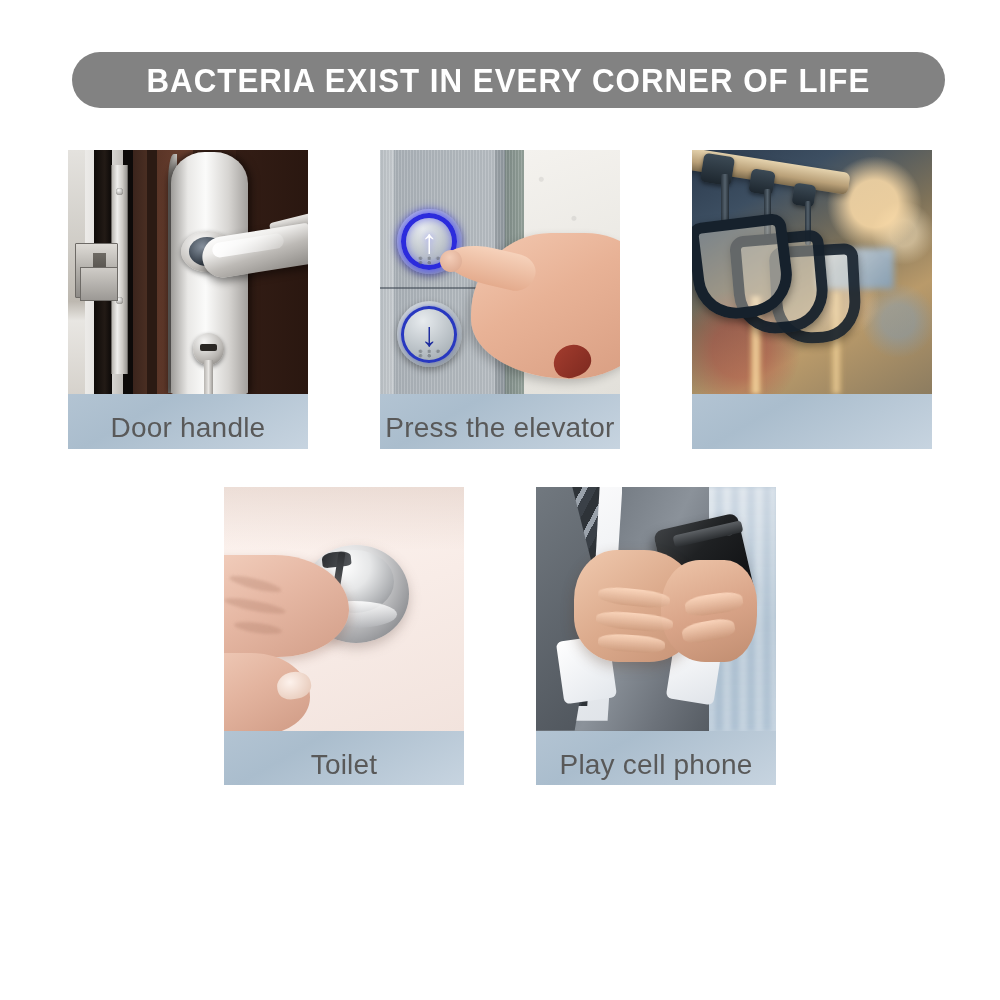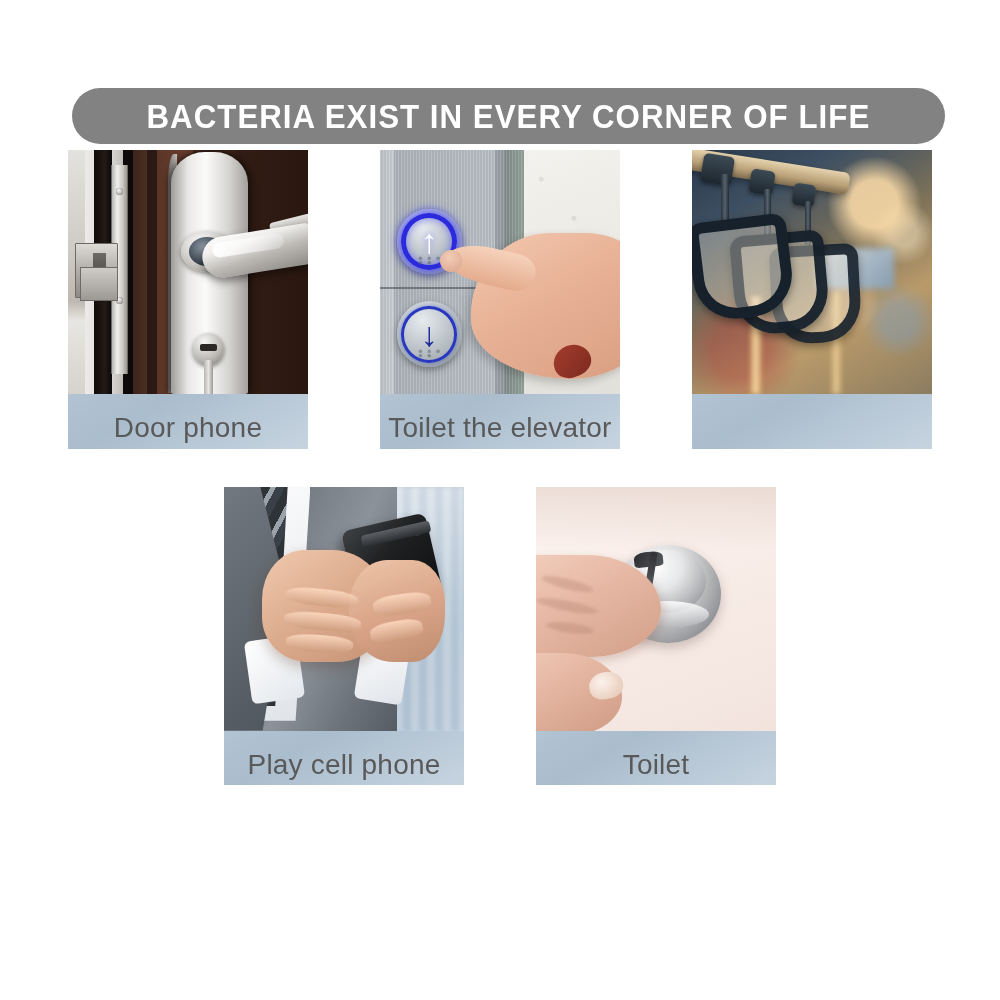--- a/index.html
+++ b/index.html
@@ -16,21 +16,20 @@
     position: relative;
   }
 
   
   .banner-wrap {
     position: absolute;
     left: 72px;
     top: 52px;
     width: 873px;
     height: 56px;
-    margin-top: 36px;
   }
   .banner {
     width: 100%;
     height: 100%;
     background: #828282;
     border-radius: 28px;
     display: flex;
     align-items: center;
     justify-content: center;
     box-sizing: border-box;
@@ -588,21 +587,21 @@
           <div class="backplate"></div>
           <div class="rose"></div>
           <div class="rose-in"></div>
           <div class="lever-tail"></div>
           <div class="lever"></div>
           <div class="lever-shine"></div>
           <div class="keyhole"></div>
           <div class="keyshaft"></div>
         </div>
       </div>
-      <div class="caption">Door phone</div>
+      <div class="caption">Door handle</div>
     </div>
 
     <div class="cell">
       <div class="thumb">
         <div class="scene elev">
           <div class="panel-texture"></div>
           <div class="wall"></div>
           <div class="seam"></div>
           <div class="btn btn-up">
             <div class="btn-ring"></div>
@@ -613,21 +612,21 @@
             <div class="btn-ring"></div>
             <div class="arrow">↓</div>
             <div class="braille"></div>
           </div>
           <div class="hand"></div>
           <div class="finger"></div>
           <div class="fingertip"></div>
           <div class="thumb-nail"></div>
         </div>
       </div>
-      <div class="caption">Toilet the elevator</div>
+      <div class="caption">Press the elevator</div>
     </div>
 
     <div class="cell">
       <div class="thumb">
         <div class="scene bus">
           <div class="sign"></div>
           <div class="pole"></div>
           <div class="pole2"></div>
           <div class="rail"></div>
           <div class="clamp c1"></div>
@@ -640,20 +639,40 @@
           <div class="strap st2"></div>
           <div class="strap st1"></div>
         </div>
       </div>
     </div>
 
   </div>
 
   <div class="row">
 
+
+    <div class="cell">
+      <div class="thumb">
+        <div class="scene toi">
+          <div class="cistern-shadow"></div>
+          <div class="ringbase"></div>
+          <div class="dome"></div>
+          <div class="darknotch"></div>
+          <div class="split"></div>
+          <div class="rim-high"></div>
+          <div class="hand"></div>
+          <div class="cr1 crease"></div>
+          <div class="cr2 crease"></div>
+          <div class="cr3 crease"></div>
+          <div class="hand2"></div>
+          <div class="nail"></div>
+        </div>
+      </div>
+      <div class="caption">Toilet</div>
+    </div>
 
     <div class="cell">
       <div class="thumb">
         <div class="scene cell">
           <div class="city"></div>
           <div class="suit"></div>
           <div class="shirt"></div>
           <div class="tie"></div>
           <div class="lapel-l"></div>
           <div class="cuff"></div>
@@ -665,34 +684,14 @@
           <div class="fing f1"></div>
           <div class="fing f2"></div>
           <div class="fing f3"></div>
           <div class="fing f4"></div>
           <div class="fing f5"></div>
         </div>
       </div>
       <div class="caption">Play cell phone</div>
     </div>
 
-    <div class="cell">
-      <div class="thumb">
-        <div class="scene toi">
-          <div class="cistern-shadow"></div>
-          <div class="ringbase"></div>
-          <div class="dome"></div>
-          <div class="darknotch"></div>
-          <div class="split"></div>
-          <div class="rim-high"></div>
-          <div class="hand"></div>
-          <div class="cr1 crease"></div>
-          <div class="cr2 crease"></div>
-          <div class="cr3 crease"></div>
-          <div class="hand2"></div>
-          <div class="nail"></div>
-        </div>
-      </div>
-      <div class="caption">Toilet</div>
-    </div>
-
   </div>
 </div>
 
 </body></html>

